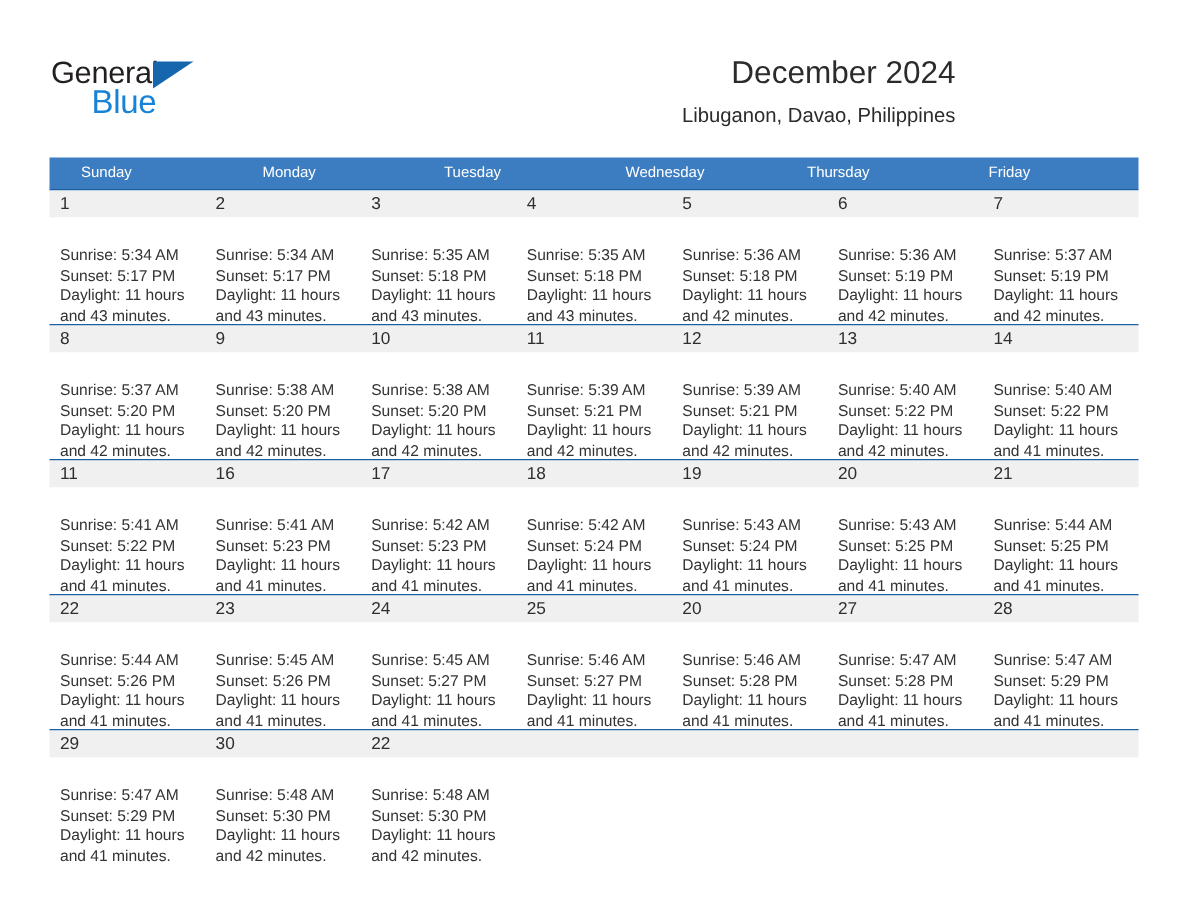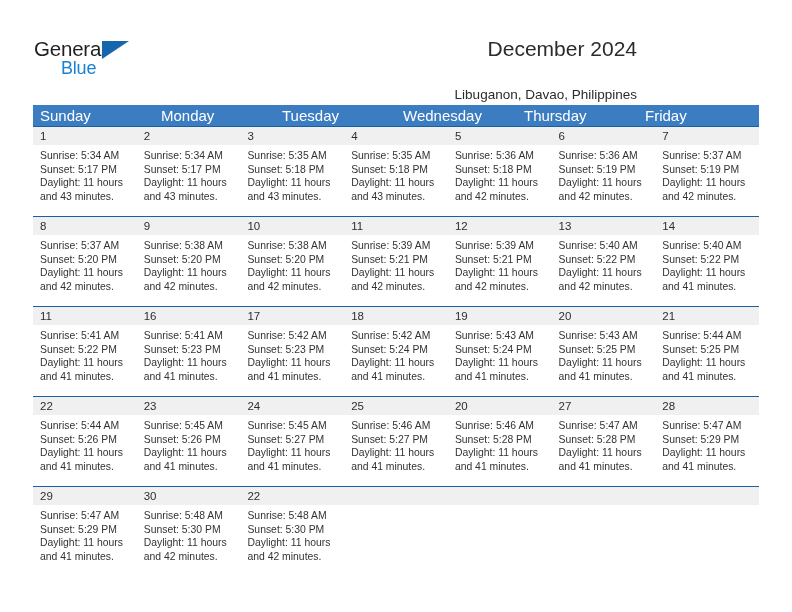--- a/index.html
+++ b/index.html
@@ -47,41 +47,41 @@
     left: 68px;
     top: 3px;
     width: 0; height: 0;
     border-left: 27px solid #1566ad;
     border-bottom: 18px solid transparent;
   }
   .logo-blue {
     position: absolute;
     left: 27px;
     top: 19px;
-    font-size: 18px;
+    font-size: 22px;
     color: #1883d6;
     letter-spacing: -0.2px;
     line-height: 22px;
   }
 
   .title-block {
     position: absolute;
     right: 34px;
     top: 32px;
     text-align: right;
   }
   .cal-title {
     font-size: 21px;
     font-weight: normal;
     color: #2b2b2b;
     line-height: 34px;
     white-space: nowrap;
   }
   .cal-subtitle {
-    margin-top: 20px;
+    margin-top: 2px;
     font-size: 13.5px;
     color: #2b2b2b;
     line-height: 17px;
     white-space: nowrap;
   }
 
   
   .calendar {
     position: absolute;
     left: 33px;
@@ -91,23 +91,23 @@
 
   .dow-row {
     display: flex;
     width: 726px;
     height: 21px;
     background: #3b7dc0;
   }
   .dow-cell {
     flex: 1 1 0;
     color: #ffffff;
-    font-size: 15px;
+    font-size: 10px;
     line-height: 21px;
-    padding-left: 7px;
+    padding-left: 21px;
     white-space: nowrap;
   }
 
   .week {
     width: 726px;
     border-top: 1.4px solid #1a5fa4;
   }
   .week:first-of-type { border-top: none; }
 
   .week-nums {
@@ -126,21 +126,21 @@
 
   .week-body {
     display: flex;
     width: 726px;
     height: 71px;
     background: #ffffff;
   }
   .body-cell {
     flex: 1 1 0;
     padding-left: 7px;
-    padding-top: 4px;
+    padding-top: 19px;
   }
   .body-cell p {
     font-size: 10.4px;
     color: #333333;
     line-height: 13.6px;
     white-space: nowrap;
   }
   .body-cell.empty p { visibility: hidden; }
 </style>
 </head>

